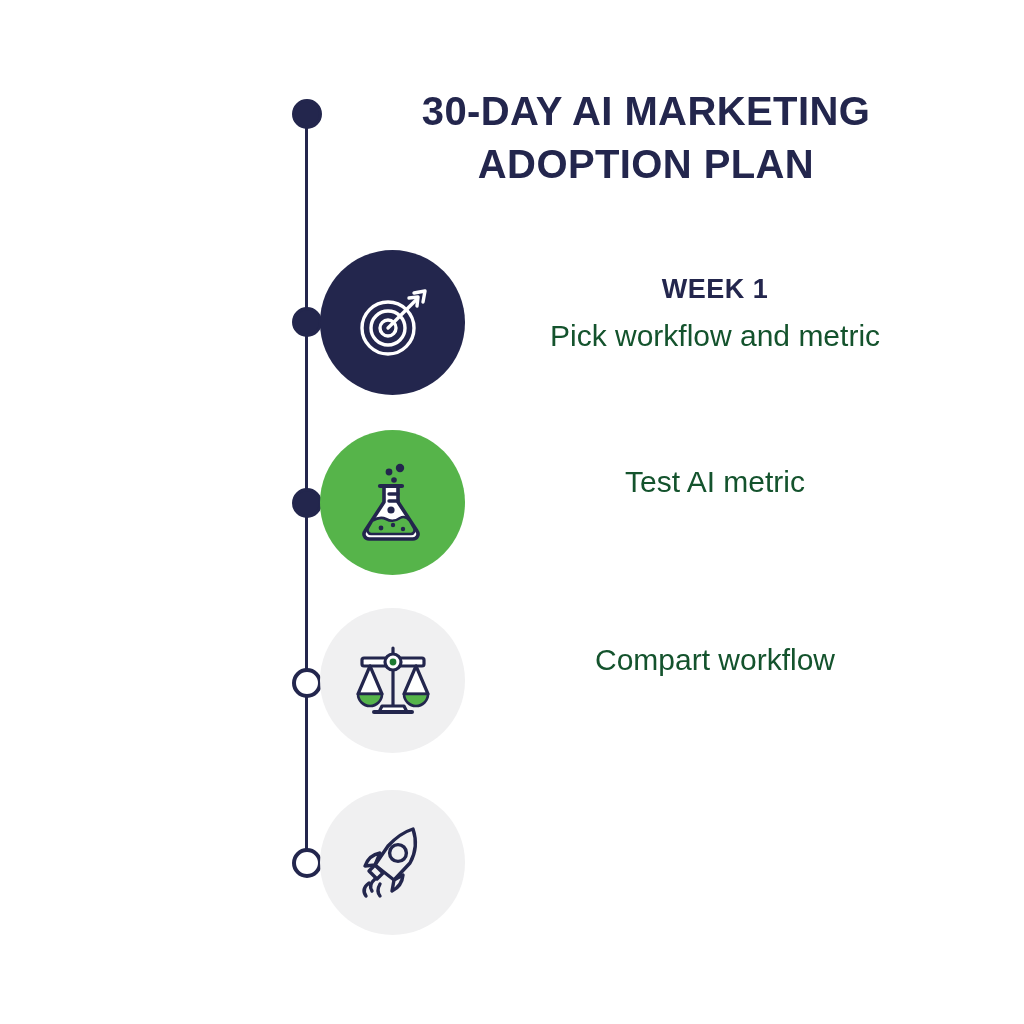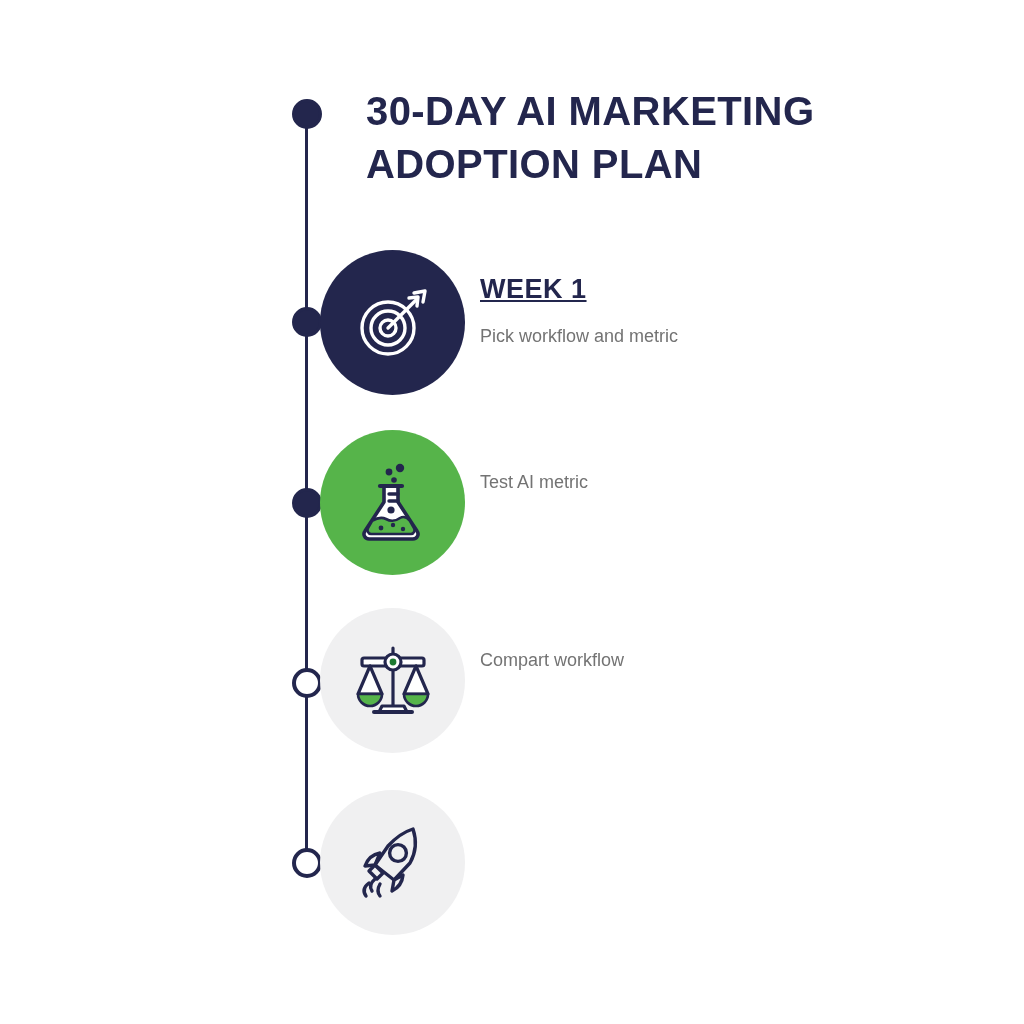--- a/index.html
+++ b/index.html
@@ -12,20 +12,21 @@
     background: #ffffff;
     font-family: "Liberation Sans", sans-serif;
     overflow: hidden;
   }
 
   #infographic {
     position: relative;
     width: 1024px;
     height: 1024px;
     background: #ffffff;
+    text-align: center;
   }
 
   
   .rail-line {
     position: absolute;
     left: 305px;
     top: 115px;
     width: 3px;
     height: 748px;
     background: #23264d;
@@ -91,28 +92,27 @@
     top: 22px;
     width: 470px;
   }
   .week-label {
     font-size: 27px;
     font-weight: bold;
     letter-spacing: 0.5px;
     color: #23264d;
     line-height: 34px;
     text-transform: uppercase;
-    text-decoration: underline;
   }
   .week-label.accent { color: #1e7a32; }
   .week-desc {
     margin-top: 14px;
-    font-size: 18px;
+    font-size: 30px;
     font-weight: normal;
-    color: #737373;
+    color: #14532d;
     line-height: 32px;
   }
 </style>
 </head>
 <body>
 
 <div id="infographic">
 
   <div class="rail-line"></div>
 

